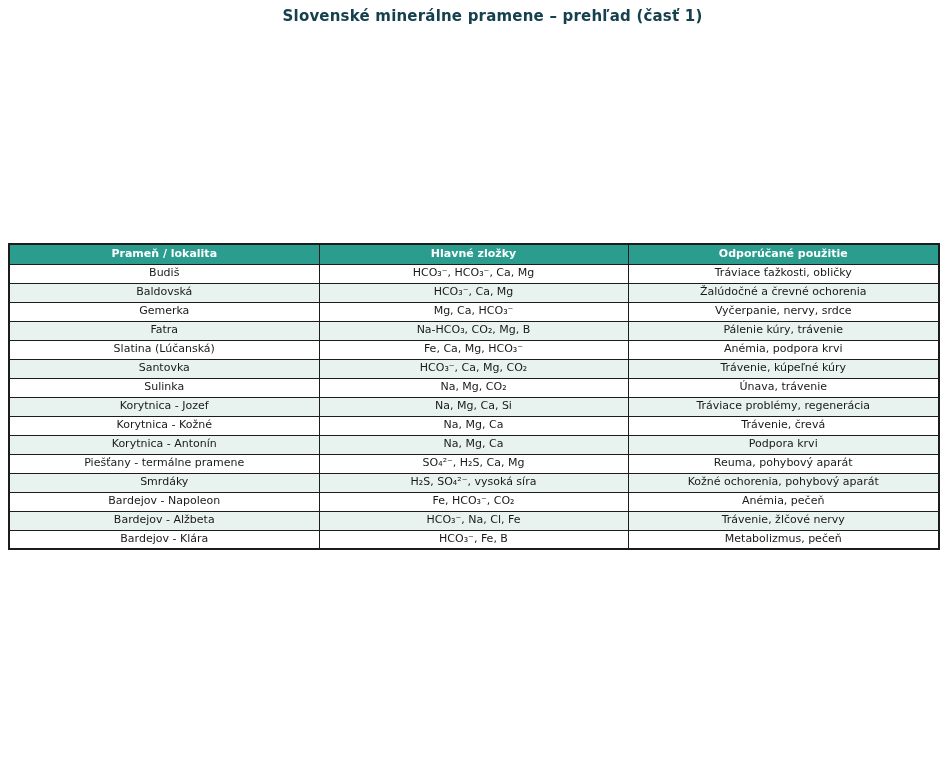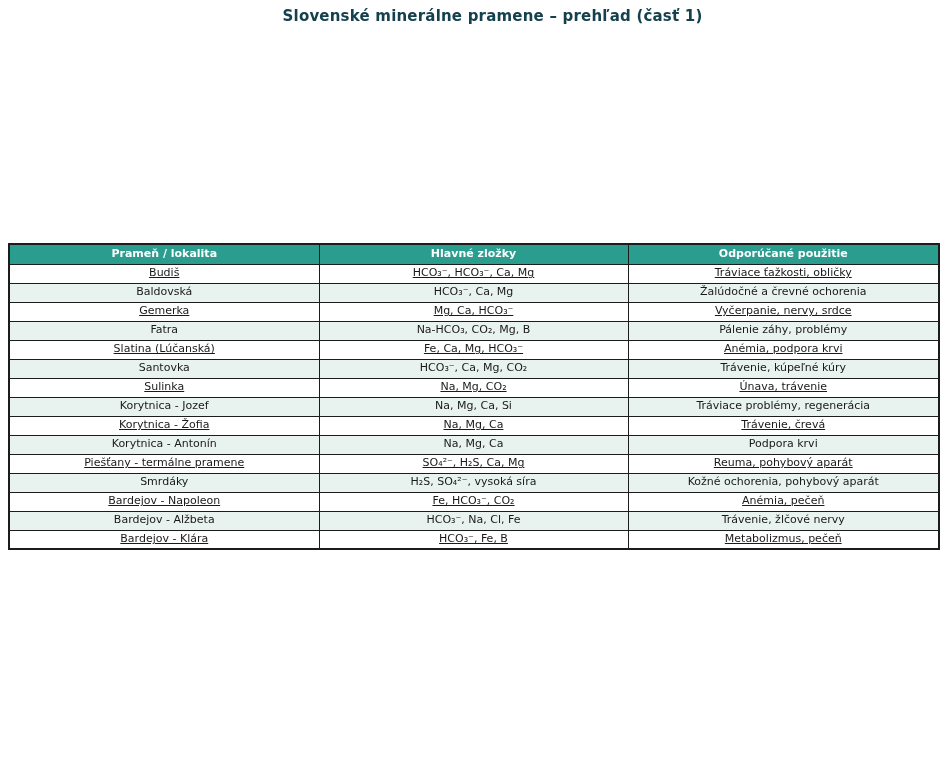--- a/index.html
+++ b/index.html
@@ -45,21 +45,21 @@
     white-space:nowrap;
   }
   table.springs th{
     background:var(--header-bg);
     color:var(--header-text);
     font-weight:bold;
     height:20px;
     font-size:11px;
   }
   table.springs tr.alt td{background:var(--row-alt-bg);}
-  table.springs tr.plain td{background:var(--row-bg);text-decoration:underline;}
+  table.springs tr.plain td{background:var(--row-bg);}
   col.c1{width:310px;} col.c2{width:309px;} col.c3{width:311px;}
 </style>
 </head>
 <body>
 
 <div class="page-title">Slovenské minerálne pramene – prehľad (časť 1)</div>
 
 <table class="springs">
   <colgroup>
     <col class="c1">
@@ -85,21 +85,21 @@
         <td>Žalúdočné a črevné ochorenia</td>
       </tr>
       <tr class="plain">
         <td>Gemerka</td>
         <td>Mg, Ca, HCO₃⁻</td>
         <td>Vyčerpanie, nervy, srdce</td>
       </tr>
       <tr class="alt">
         <td>Fatra</td>
         <td>Na-HCO₃, CO₂, Mg, B</td>
-        <td>Pálenie záhy, problémy</td>
+        <td>Pálenie kúry, trávenie</td>
       </tr>
       <tr class="plain">
         <td>Slatina (Lúčanská)</td>
         <td>Fe, Ca, Mg, HCO₃⁻</td>
         <td>Anémia, podpora krvi</td>
       </tr>
       <tr class="alt">
         <td>Santovka</td>
         <td>HCO₃⁻, Ca, Mg, CO₂</td>
         <td>Trávenie, kúpeľné kúry</td>
@@ -108,21 +108,21 @@
         <td>Sulinka</td>
         <td>Na, Mg, CO₂</td>
         <td>Únava, trávenie</td>
       </tr>
       <tr class="alt">
         <td>Korytnica - Jozef</td>
         <td>Na, Mg, Ca, Si</td>
         <td>Tráviace problémy, regenerácia</td>
       </tr>
       <tr class="plain">
-        <td>Korytnica - Žofia</td>
+        <td>Korytnica - Kožné</td>
         <td>Na, Mg, Ca</td>
         <td>Trávenie, črevá</td>
       </tr>
       <tr class="alt">
         <td>Korytnica - Antonín</td>
         <td>Na, Mg, Ca</td>
         <td>Podpora krvi</td>
       </tr>
       <tr class="plain">
         <td>Piešťany - termálne pramene</td>

